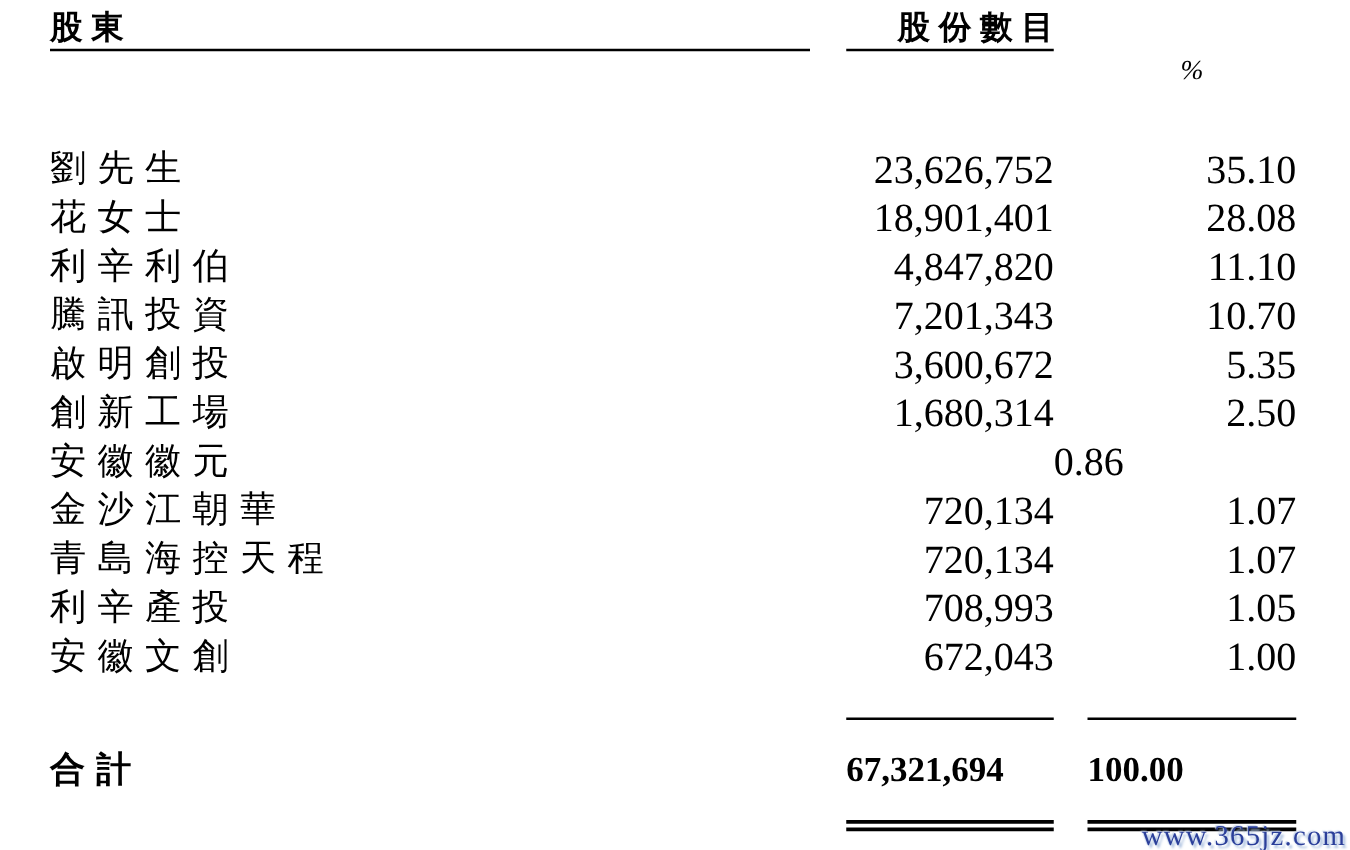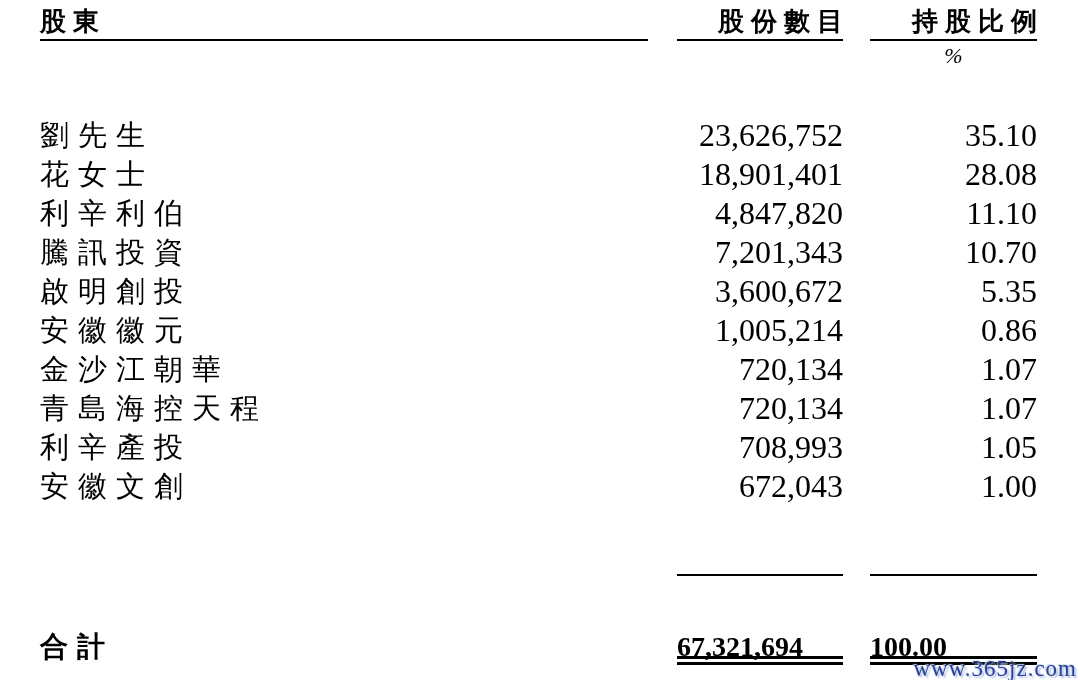--- a/index.html
+++ b/index.html
@@ -53,21 +53,21 @@
     font-size:32px;
     line-height:39px;
     text-align:right;
     white-space:nowrap;
   }
   
   .rule-single { position:absolute; height:2px; background:#000; top:574px; }
   .rule-single.shares  { left:677px; width:166px; }
   .rule-single.percent { left:870px; width:167px; }
   
-  .total-grid { position:absolute; left:40px; top:632px; }
+  .total-grid { position:absolute; left:40px; top:602px; }
   .total-label {
     font-weight:bold;
     font-size:28px;
     letter-spacing:9px;
     line-height:30px;
   }
   .total-num {
     font-weight:bold;
     font-size:28px;
     line-height:30px;
@@ -98,23 +98,20 @@
 
   <div class="grid header-grid">
     <div class="h-cell h-left">
         <span>股東</span>
       </div>
     <div class="sp"></div>
     <div class="h-cell h-right">
         <span>股份數目</span>
       </div>
     <div class="sp"></div>
-    <div class="h-cell h-right">
-        <span>持股比例</span>
-      </div>
   </div>
 
   <div class="grid unit-grid">
     <div class="sp"></div>
     <div class="sp"></div>
     <div class="sp"></div>
     <div class="sp"></div>
     <div class="unit-cell">%</div>
   </div>
 
@@ -148,23 +145,29 @@
         <div class="num-cell">10.70</div>
       </div>
       <div class="row grid">
         <div class="name-cell">啟明創投</div>
         <div class="sp"></div>
         <div class="num-cell">3,600,672</div>
         <div class="sp"></div>
         <div class="num-cell">5.35</div>
       </div>
       <div class="row grid">
+        <div class="name-cell">創新工場</div>
+        <div class="sp"></div>
+        <div class="num-cell">1,680,314</div>
+        <div class="sp"></div>
+        <div class="num-cell">2.50</div>
+      </div>
+      <div class="row grid">
         <div class="name-cell">安徽徽元</div>
         <div class="sp"></div>
-        <div class="num-cell">1,005,214</div>
         <div class="sp"></div>
         <div class="num-cell">0.86</div>
       </div>
       <div class="row grid">
         <div class="name-cell">金沙江朝華</div>
         <div class="sp"></div>
         <div class="num-cell">720,134</div>
         <div class="sp"></div>
         <div class="num-cell">1.07</div>
       </div>

